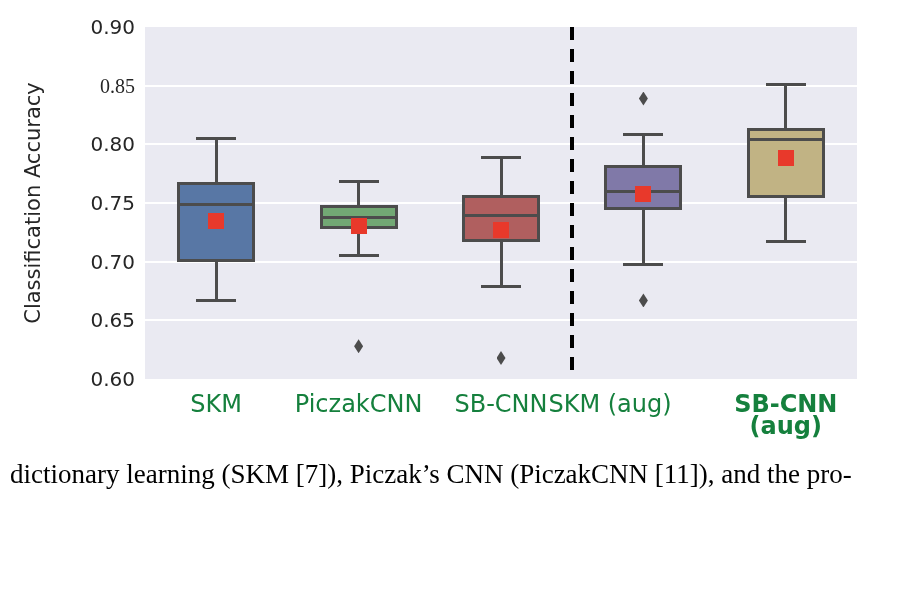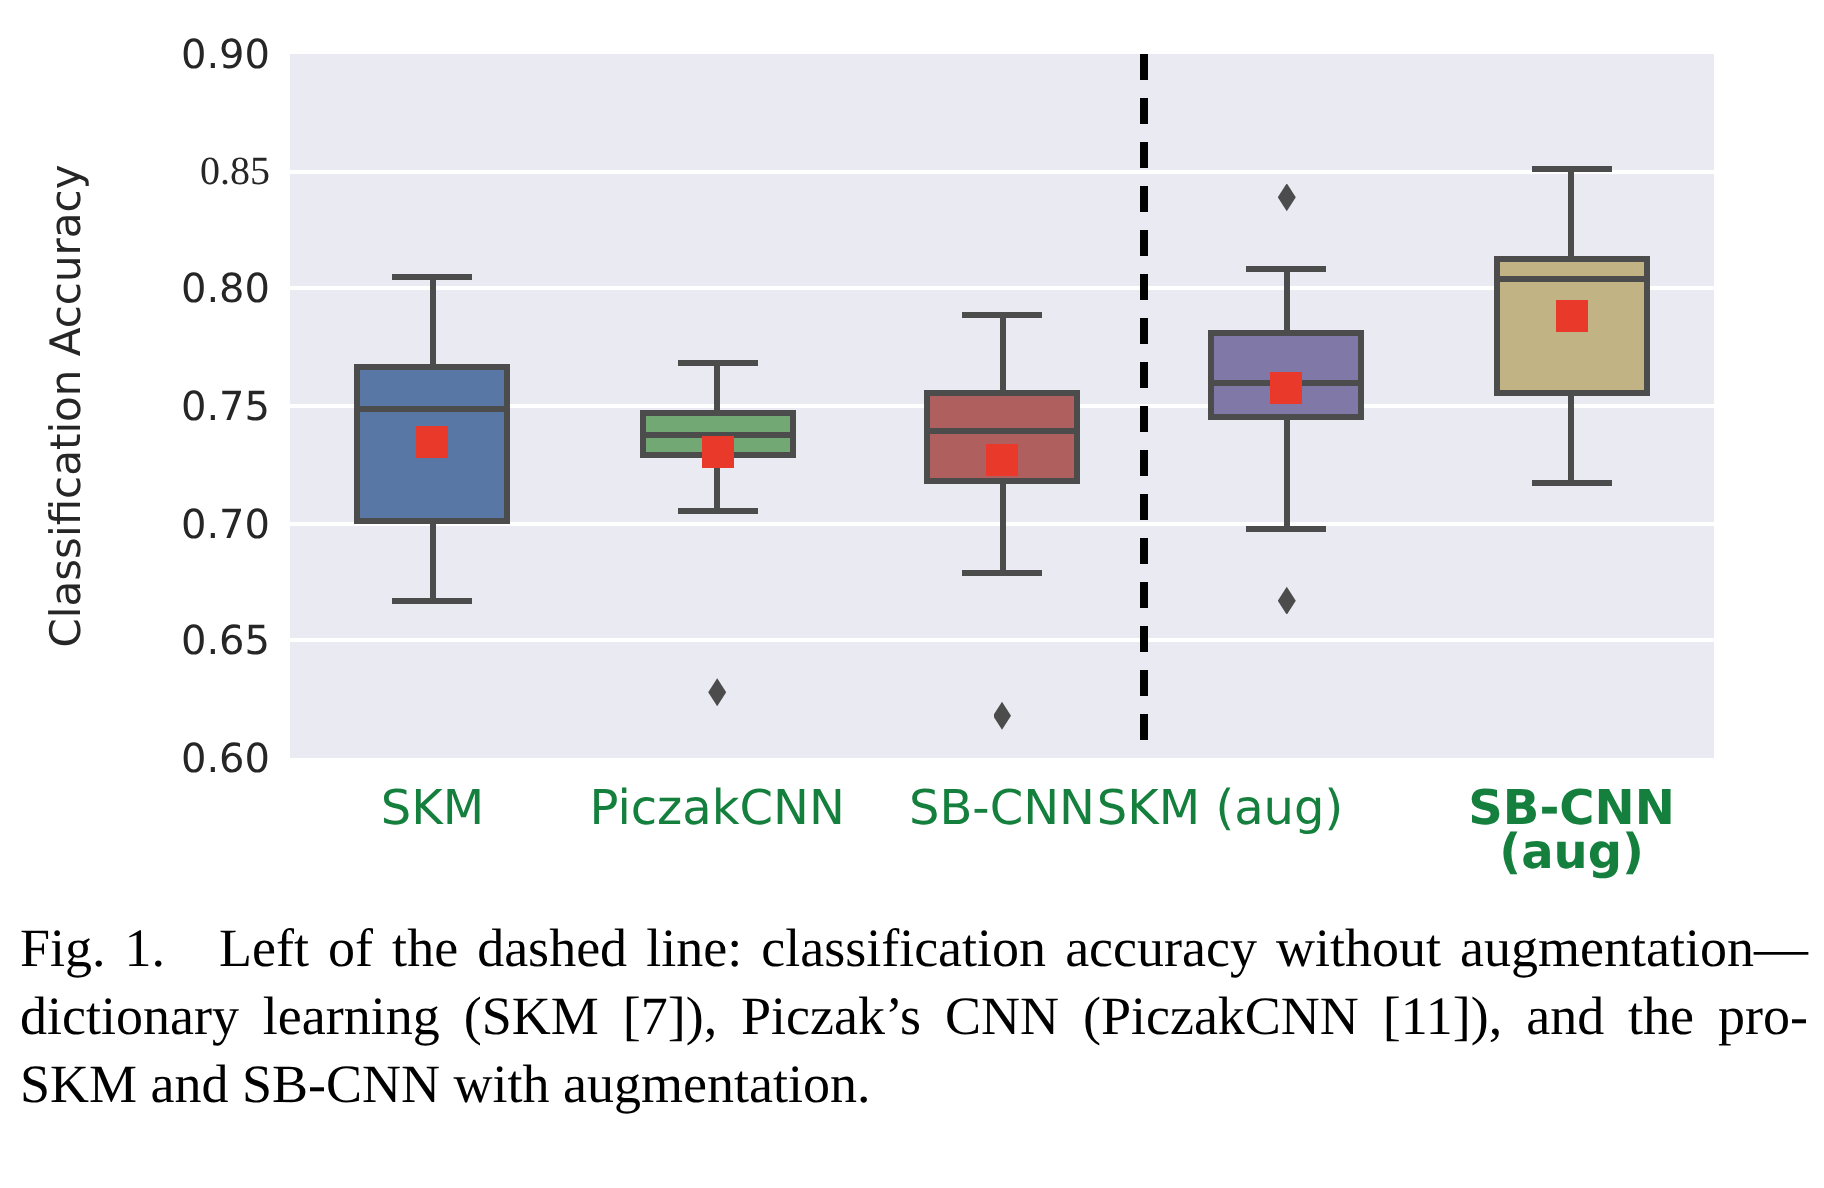--- a/index.html
+++ b/index.html
@@ -81,17 +81,15 @@
       </div>
     <div id="xticks">
         <div class="xtick" style="left: 136.2px; top: 393px;">SKM</div>
         <div class="xtick" style="left: 278.6px; top: 393px;">PiczakCNN</div>
         <div class="xtick" style="left: 421px; top: 393px;">SB-CNN</div>
         <div class="xtick" style="left: 530px; top: 393px;">SKM (aug)</div>
         <div class="xtick" style="left: 705.8px; top: 393px; font-weight: bold;">SB-CNN (aug)</div>
       </div>
   </div>
   <div id="caption">
-    <div class="cap-line">Fig. 1.  Left of the dashed line: classification accuracy without augmentation—</div>
     <div class="cap-line">dictionary learning (SKM [7]), Piczak’s CNN (PiczakCNN [11]), and the pro-</div>
-    <div class="cap-line">SKM and SB-CNN with augmentation.</div>
   </div>
 </div>
 
 </body></html>

